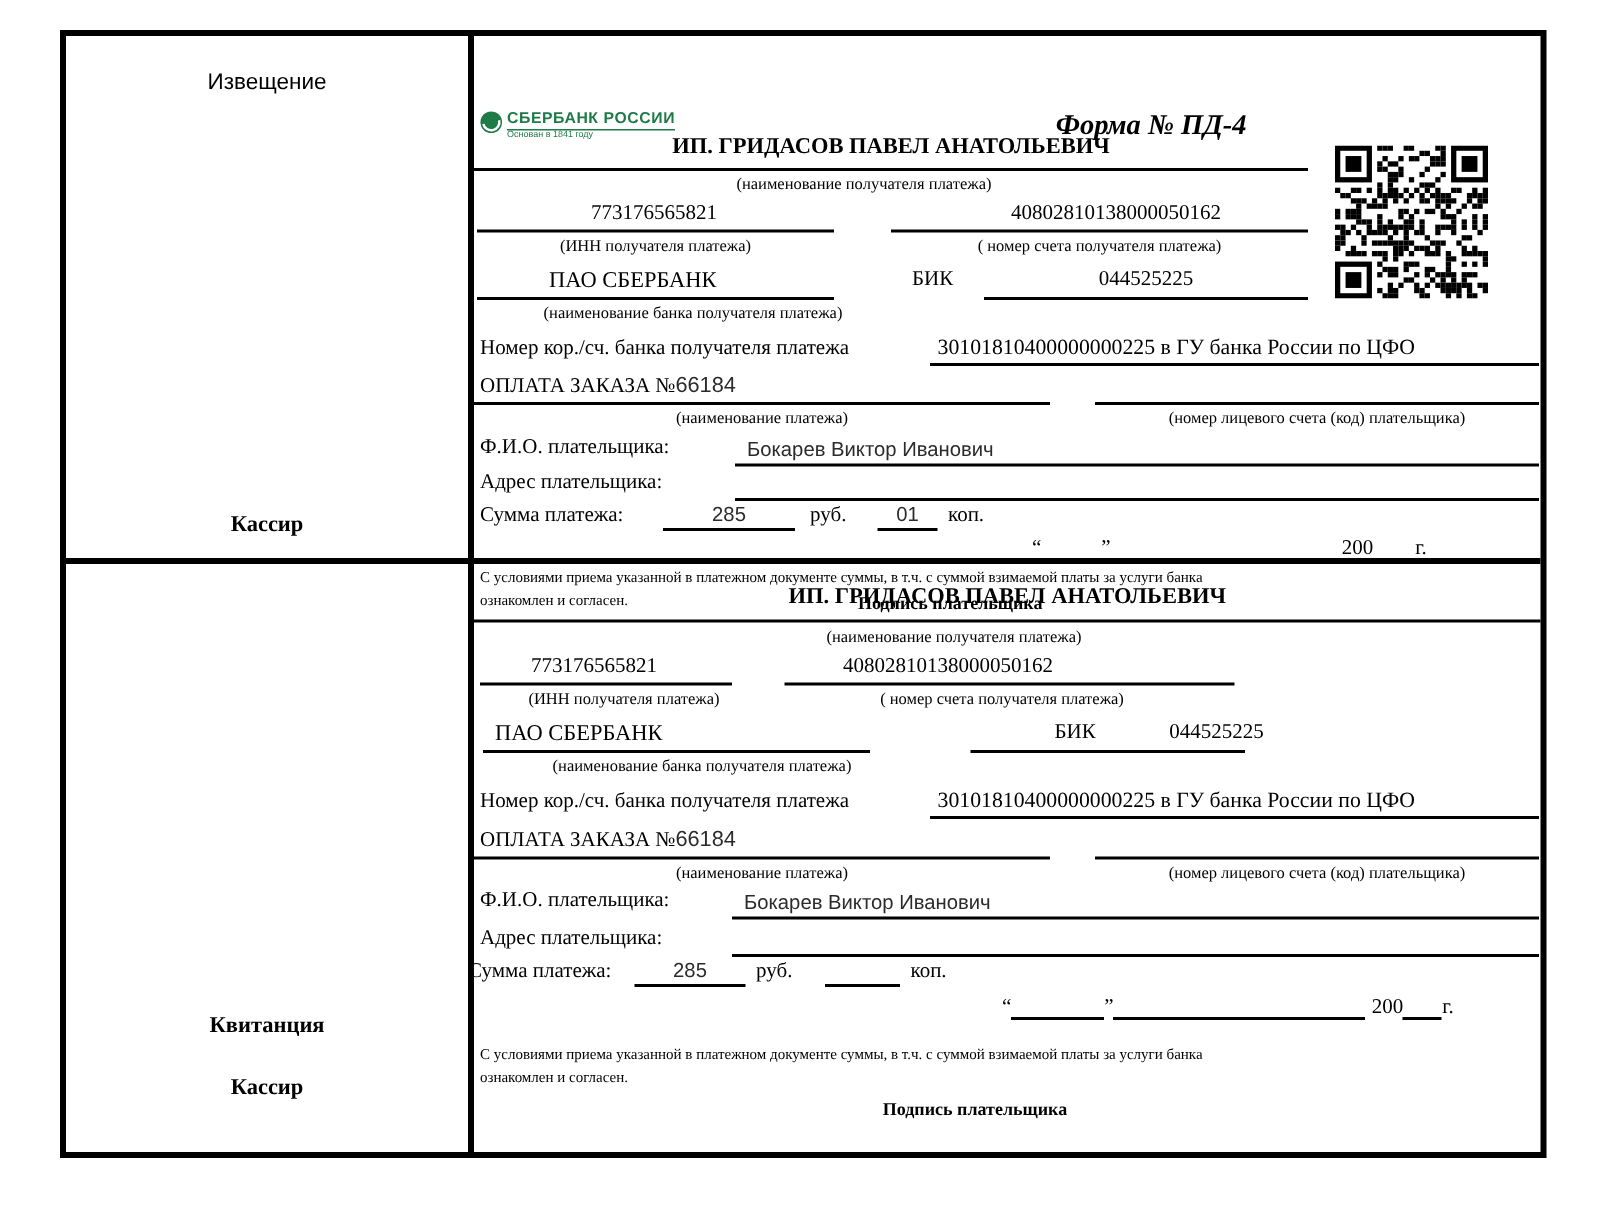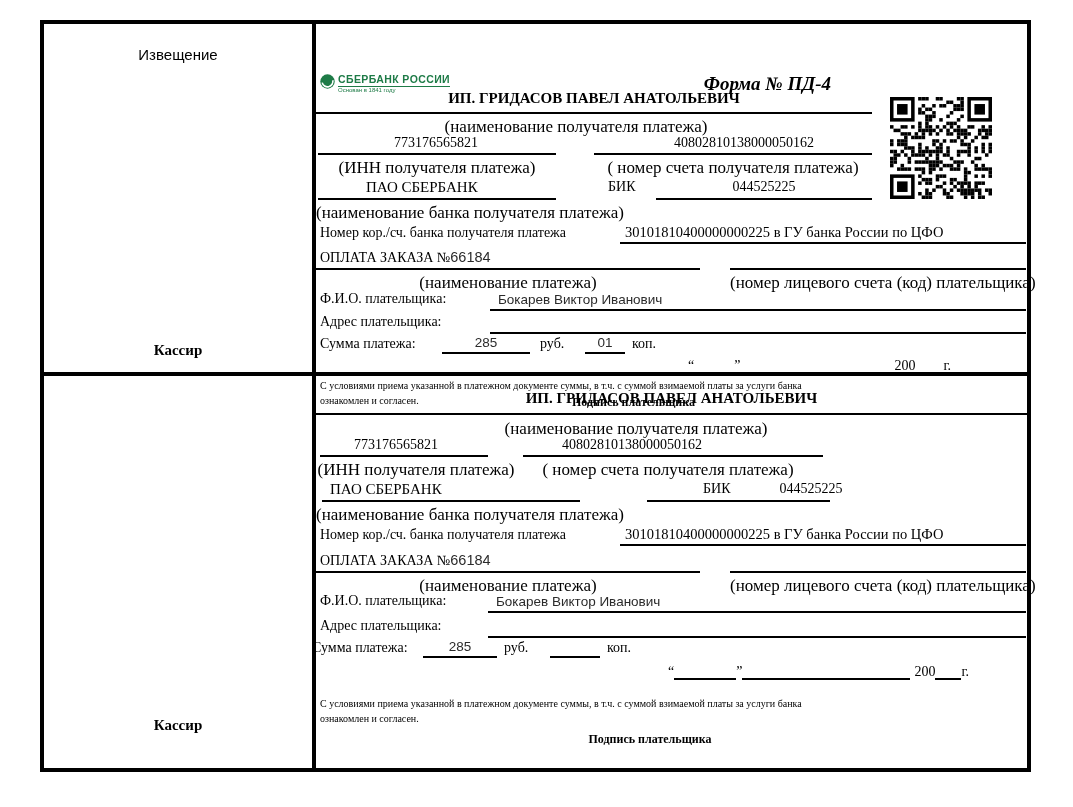--- a/index.html
+++ b/index.html
@@ -12,21 +12,21 @@
   .divider-h{position:absolute;left:0;top:348px;width:100%;height:4px;background:#000;}
   .cell{position:absolute;}
   .cell-tl{left:0;top:0;width:268px;height:348px;}
   .cell-tr{left:272px;top:17px;width:662px;height:348px;margin-top:32px;}
   .cell-bl{left:0;top:352px;width:268px;height:392px;}
   .cell-br{left:272px;top:352px;width:711px;height:392px;}
   .side-top{font-family:"Liberation Sans", sans-serif;font-weight:normal;font-size:15px;
             width:100%;text-align:center;}
   .side-serif{font-weight:bold;font-size:15px;width:100%;text-align:center;}
   .line{border-bottom:2px solid #000;height:0;}
-  .cap{font-size:17px;text-align:center;white-space:nowrap;}
+  .cap{font-size:11px;text-align:center;white-space:nowrap;}
   .ttl{font-weight:bold;font-size:15px;text-align:center;white-space:nowrap;}
   .lbl{font-size:14px;white-space:nowrap;}
   .num{font-size:14px;text-align:center;white-space:nowrap;}
   .fill{font-family:"Liberation Sans", sans-serif;font-size:13.5px;color:#2b2b2b;
         white-space:nowrap;}
   .forma{font-weight:bold;font-style:italic;font-size:19px;white-space:nowrap;}
   .agr{font-size:10px;white-space:nowrap;}
   .sig{font-size:12px;font-weight:bold;white-space:nowrap;}
   .daterow{display:flex;align-items:flex-end;font-size:14px;}
   .dline{border-bottom:2px solid #000;height:15px;}
@@ -423,20 +423,21 @@
         <span class="dline" style="width:28px;"></span>
         <span>г.</span>
       </div>
 
       <div class="abs agr" style="left:4px;top:307px;">С условиями приема указанной в платежном документе суммы, в т.ч. с суммой взимаемой платы за услуги банка</div>
       <div class="abs agr" style="left:4px;top:322px;">ознакомлен и согласен.</div>
       <div class="abs sig" style="left:256px;top:322px;">Подпись плательщика</div>
     </div>
 
     <div class="cell cell-bl">
+      <div class="abs side-serif" style="top:300px;">Квитанция</div>
       <div class="abs side-serif" style="top:341px;">Кассир</div>
     </div>
 
     <div class="cell cell-br">
       <div class="abs ttl" style="left:0;top:14px;width:711px;">ИП. ГРИДАСОВ ПАВЕЛ АНАТОЛЬЕВИЧ</div>
       <div class="abs line" style="left:0;top:37px;width:711px;"></div>
       <div class="abs cap" style="left:0;top:43px;width:640px;">(наименование получателя платежа)</div>
 
       <div class="abs num" style="left:0;top:61px;width:160px;">773176565821</div>
       <div class="abs num" style="left:206px;top:61px;width:220px;">40802810138000050162</div>

